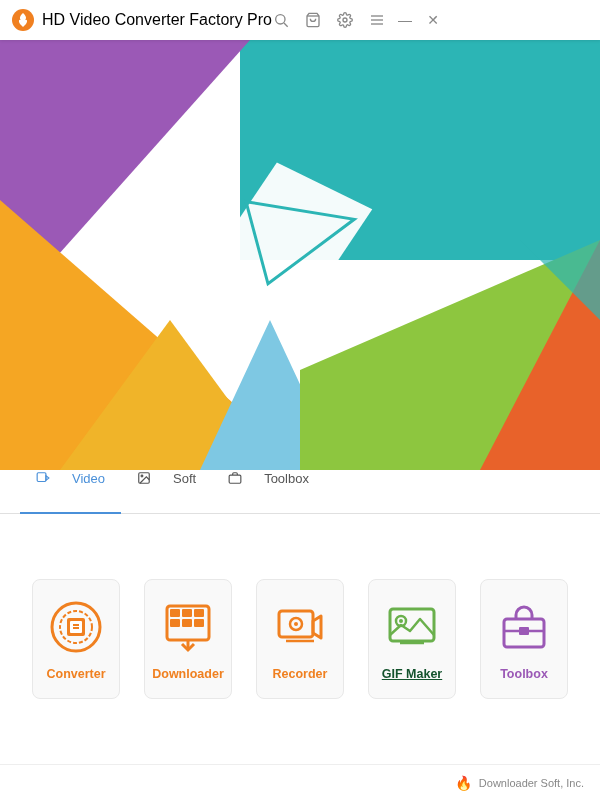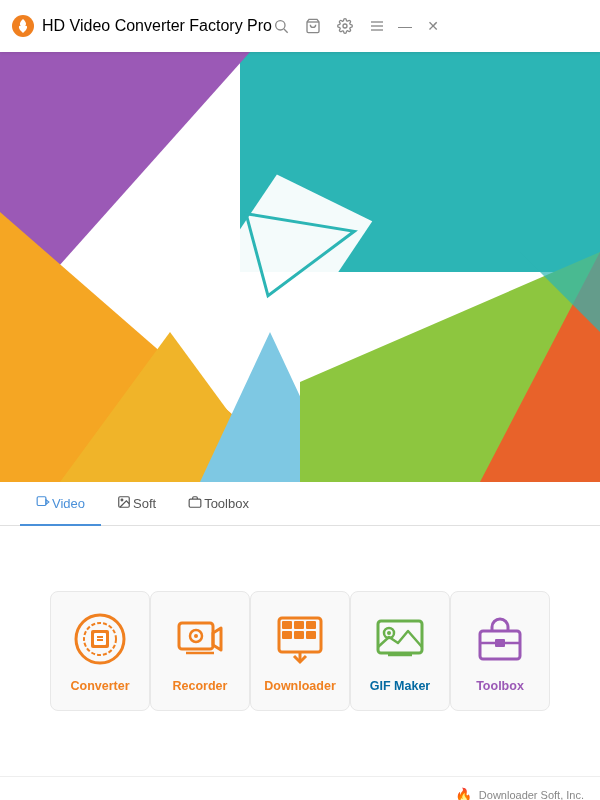--- a/index.html
+++ b/index.html
@@ -8,21 +8,21 @@
       width: 600px;
       height: 800px;
       font-family: 'Segoe UI', Arial, sans-serif;
       background: #f5f5f5;
       overflow: hidden;
       position: relative;
     }
 
     
     #titlebar {
-      height: 52px;
+      height: 40px;
       background: #fff;
       display: flex;
       align-items: center;
       padding: 0 12px;
       position: relative;
       z-index: 10;
       box-shadow: 0 1px 3px rgba(0,0,0,0.1);
     }
 
     #titlebar-logo {
@@ -93,22 +93,21 @@
     #tabs {
       display: flex;
       align-items: center;
       border-bottom: 1px solid #e0e0e0;
       padding: 0 20px;
       height: 44px;
     }
 
     .tab {
       display: flex;
-      align-items: center;
-      gap: 2px;
+      gap: 22px;
       padding: 0 16px;
       height: 100%;
       font-size: 13px;
       color: #555;
       cursor: pointer;
       border-bottom: 2px solid transparent;
       margin-bottom: -1px;
     }
 
     .tab.active {
@@ -120,21 +119,21 @@
       font-size: 13px;
       color: inherit;
     }
 
     
     #tools {
       display: flex;
       flex-direction: row;
       align-items: center;
       justify-content: center;
-      gap: 0;
+      gap: 24px;
       padding: 24px 32px;
       flex: 1;
     }
 
     .tool-card {
       display: flex;
       flex-direction: column;
       align-items: center;
       justify-content: center;
       width: 100px;
@@ -154,21 +153,21 @@
       justify-content: center;
       margin-bottom: 10px;
     }
 
     .tool-label {
       font-size: 12.5px;
       font-weight: 600;
     }
 
     .orange { color: #f08020; }
-    .green { color: #0369a1; }
+    .green { color: #14532d; text-decoration: underline; }
     .purple { color: #9b59b6; }
 
     
     #footer {
       height: 36px;
       display: flex;
       align-items: center;
       justify-content: flex-end;
       padding: 0 16px;
       border-top: 1px solid #eee;
@@ -307,50 +306,50 @@
           <line x1="23" y1="24" x2="29" y2="24" stroke="#f08020" stroke-width="2"></line>
           <line x1="23" y1="27" x2="29" y2="27" stroke="#f08020" stroke-width="2"></line>
         </svg>
       </div>
       <span class="tool-label orange">Converter</span>
     </div>
 
     <div class="tool-card">
       <div class="tool-icon-wrap">
         <svg width="52" height="52" viewBox="0 0 52 52" xmlns="http://www.w3.org/2000/svg">
-          <rect x="5" y="10" width="34" height="26" rx="3" fill="none" stroke="#f08020" stroke-width="3"></rect>
-          <polygon points="39,20 47,15 47,37 39,32" fill="none" stroke="#f08020" stroke-width="3" stroke-linejoin="round"></polygon>
-          <circle cx="22" cy="23" r="6" fill="none" stroke="#f08020" stroke-width="2.5"></circle>
-          <circle cx="22" cy="23" r="2" fill="#f08020"></circle>
-          <line x1="12" y1="40" x2="40" y2="40" stroke="#f08020" stroke-width="2.5"></line>
-        </svg>
-      </div>
-      <span class="tool-label orange">Recorder</span>
-    </div>
-
-    <div class="tool-card">
-      <div class="tool-icon-wrap">
-        <svg width="52" height="52" viewBox="0 0 52 52" xmlns="http://www.w3.org/2000/svg">
           <rect x="5" y="5" width="42" height="34" rx="3" fill="none" stroke="#f08020" stroke-width="3"></rect>
           <rect x="8" y="8" width="10" height="8" rx="1" fill="#f08020"></rect>
           <rect x="20" y="8" width="10" height="8" rx="1" fill="#f08020"></rect>
           <rect x="32" y="8" width="10" height="8" rx="1" fill="#f08020"></rect>
           <rect x="8" y="18" width="10" height="8" rx="1" fill="#f08020"></rect>
           <rect x="20" y="18" width="10" height="8" rx="1" fill="#f08020"></rect>
           <rect x="32" y="18" width="10" height="8" rx="1" fill="#f08020"></rect>
           <line x1="26" y1="39" x2="26" y2="48" stroke="#f08020" stroke-width="3"></line>
           <polyline points="20,43 26,49 32,43" fill="none" stroke="#f08020" stroke-width="3"></polyline>
         </svg>
       </div>
       <span class="tool-label orange">Downloader</span>
     </div>
 
     <div class="tool-card">
       <div class="tool-icon-wrap">
         <svg width="52" height="52" viewBox="0 0 52 52" xmlns="http://www.w3.org/2000/svg">
+          <rect x="5" y="10" width="34" height="26" rx="3" fill="none" stroke="#f08020" stroke-width="3"></rect>
+          <polygon points="39,20 47,15 47,37 39,32" fill="none" stroke="#f08020" stroke-width="3" stroke-linejoin="round"></polygon>
+          <circle cx="22" cy="23" r="6" fill="none" stroke="#f08020" stroke-width="2.5"></circle>
+          <circle cx="22" cy="23" r="2" fill="#f08020"></circle>
+          <line x1="12" y1="40" x2="40" y2="40" stroke="#f08020" stroke-width="2.5"></line>
+        </svg>
+      </div>
+      <span class="tool-label orange">Recorder</span>
+    </div>
+
+    <div class="tool-card">
+      <div class="tool-icon-wrap">
+        <svg width="52" height="52" viewBox="0 0 52 52" xmlns="http://www.w3.org/2000/svg">
           <rect x="4" y="8" width="44" height="32" rx="3" fill="none" stroke="#6ab04c" stroke-width="3"></rect>
           <circle cx="15" cy="20" r="5" fill="none" stroke="#6ab04c" stroke-width="2.5"></circle>
           <circle cx="15" cy="20" r="2" fill="#6ab04c"></circle>
           <polyline points="4,34 15,24 24,30 34,18 48,34" fill="none" stroke="#6ab04c" stroke-width="2.5" stroke-linejoin="round"></polyline>
           <line x1="14" y1="42" x2="38" y2="42" stroke="#6ab04c" stroke-width="2.5"></line>
         </svg>
       </div>
       <span class="tool-label green">GIF Maker</span>
     </div>
 

